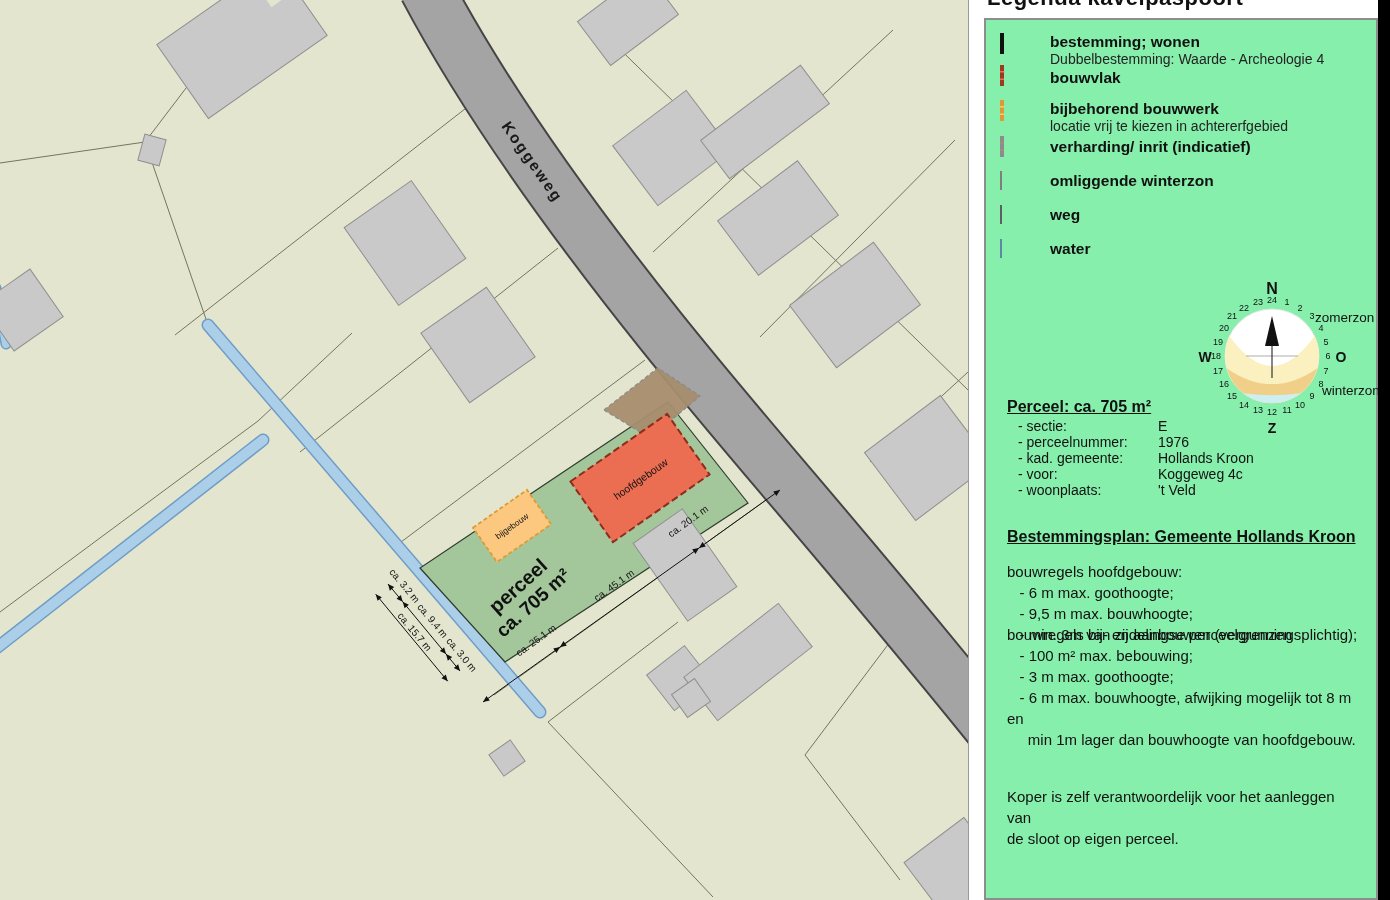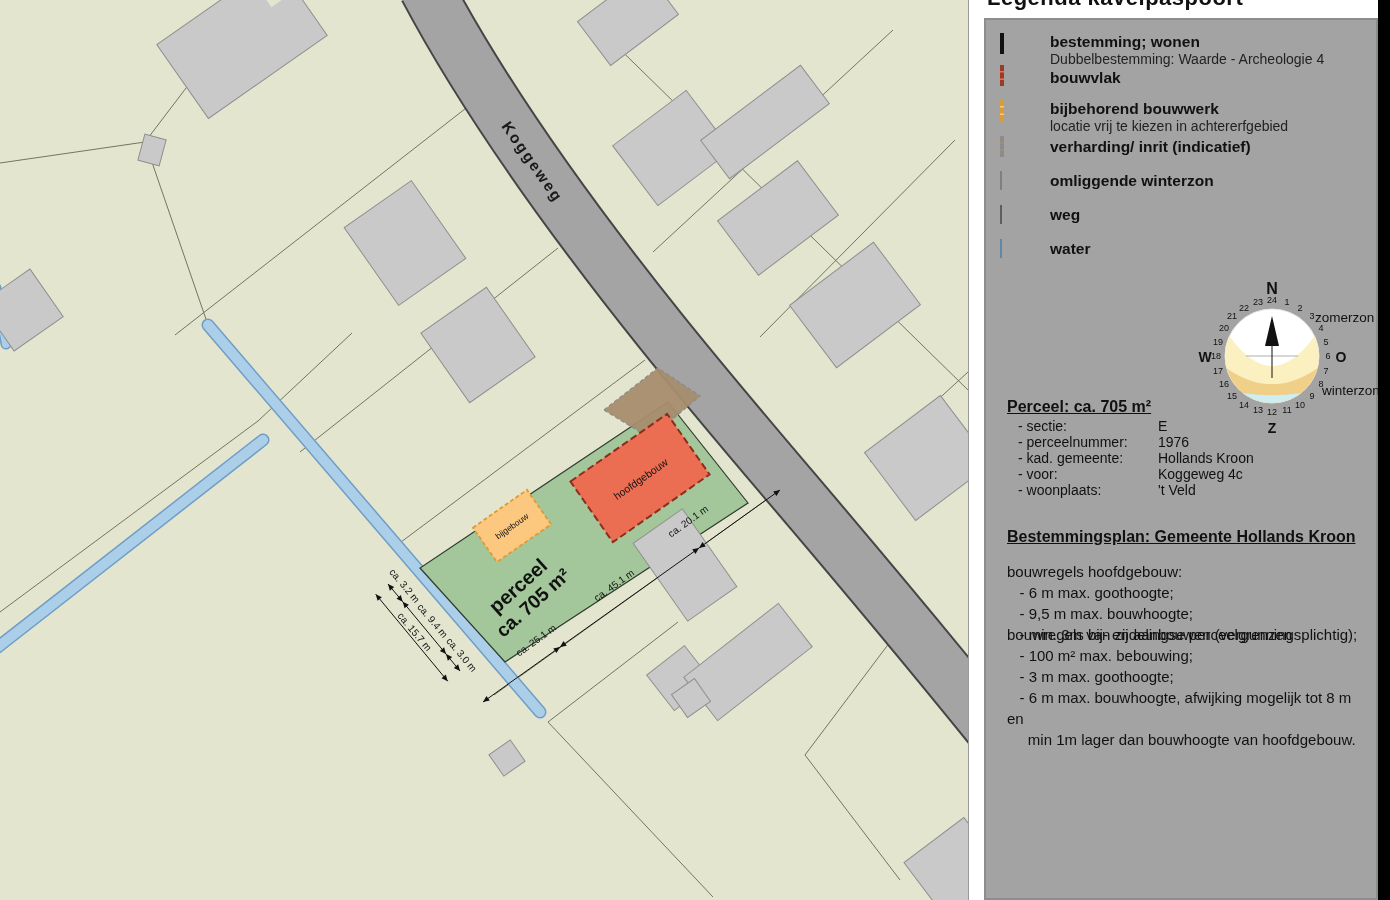--- a/index.html
+++ b/index.html
@@ -3,21 +3,21 @@
 <meta charset="utf-8">
 <style>
   html,body{margin:0;padding:0;width:1390px;height:900px;overflow:hidden;
     font-family:"Liberation Sans", sans-serif;background:#ffffff;}
   #stage{position:relative;width:1390px;height:900px;background:#ffffff;}
   #map-wrap{position:absolute;left:0;top:0;width:968px;height:900px;border-right:1px solid #9a9a9a;}
   #panel{position:absolute;left:969px;top:0;width:409px;height:900px;background:#ffffff;overflow:hidden;}
   #edge-bar{position:absolute;left:1378px;top:0;width:12px;height:900px;background:#000;z-index:50;}
   .panel-title{position:absolute;left:18px;top:-15px;font-size:22px;font-weight:bold;color:#111;
     letter-spacing:.5px;white-space:nowrap;}
-  .legend-box{position:absolute;left:15px;top:18px;width:390px;height:878px;border:2px solid #8d8d8d;background:#a3a3a3;}
+  .legend-box{position:absolute;left:15px;top:18px;width:390px;height:878px;border:2px solid #8d8d8d;background:#86efac;}
   .swatch{position:absolute;left:14px;width:44px;height:20px;box-sizing:border-box;}
   .legend-label{position:absolute;left:64px;font-size:15.5px;font-weight:bold;color:#111;white-space:nowrap;}
   .legend-note{position:absolute;left:64px;font-size:14px;color:#222;white-space:nowrap;}
   .info-heading{position:absolute;left:21px;font-size:16px;font-weight:bold;color:#111;
     text-decoration:underline;white-space:nowrap;}
   .info-row{position:absolute;left:32px;font-size:14px;color:#111;height:16px;white-space:nowrap;}
   .info-row .lbl{display:inline-block;width:140px;}
   .text-block{position:absolute;left:21px;width:355px;font-size:15px;line-height:21px;color:#111;
     white-space:pre-wrap;}
   .compass{position:absolute;left:198px;top:258px;}
@@ -227,17 +227,19 @@
       <div class="info-heading" style="top:508px">Bestemmingsplan: Gemeente Hollands Kroon</div>
       <div class="text-block" style="top:541px">bouwregels hoofdgebouw:
    - 6 m max. goothoogte;
    - 9,5 m max. bouwhoogte;
    - min. 3m van zijdelingse perceelgrenzen</div>
       <div class="text-block" style="top:604px">bouwregels bij- en aanbouwen (vergunningsplichtig);
    - 100 m² max. bebouwing;
    - 3 m max. goothoogte;
    - 6 m max. bouwhoogte, afwijking mogelijk tot 8 m en
      min 1m lager dan bouwhoogte van hoofdgebouw.</div>
+      <div class="text-block" style="top:766px">Koper is zelf verantwoordelijk voor het aanleggen van
+de sloot op eigen perceel.</div>
     </div>
   </div>
 
   <div id="edge-bar"></div>
 </div>
 
 </body></html>

